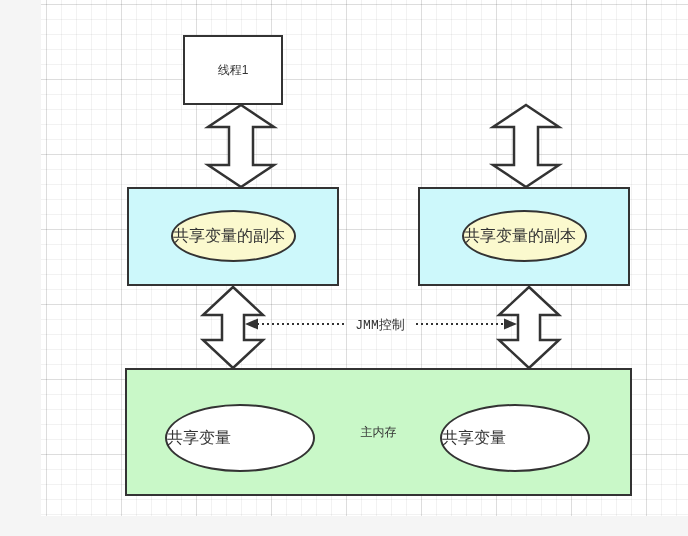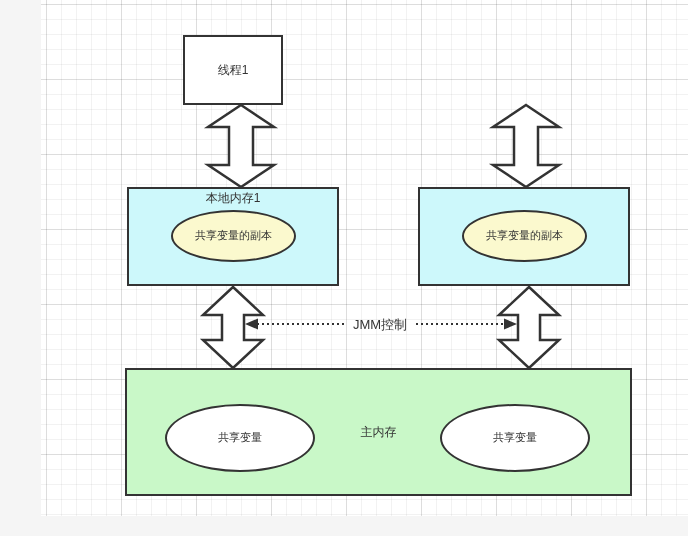--- a/index.html
+++ b/index.html
@@ -75,32 +75,32 @@
     font-size: 12px;
     pointer-events: none;
   }
   .ellipse {
     position: absolute;
     box-sizing: border-box;
     border: 2px solid var(--border, #333333);
     border-radius: 50%;
     display: flex;
     align-items: center;
-    justify-content: center;
-    font-size: 11px;
+    font-size: 16px;
   }
   .yellow-ellipse { background: var(--replica-fill, #fbf9ce); }
   .white-ellipse  { background: var(--shared-var-fill, #ffffff); }
   .jmm-label {
     position: absolute;
     left: 305px; top: 316px;
     width: 68px;
     text-align: center;
     font-size: 13px;
     color: #333333;
+    font-family: Liberation Mono, monospace;
   }
 </style>
 </head>
 <body>
 
 <div class="canvas">
 
   <svg class="overlay" viewBox="0 0 688 536" xmlns="http://www.w3.org/2000/svg">
 
     <polygon class="darrow" points="200,105 233,127 212,127 212,165 233,165 200,187 167,165 188,165 188,127 167,127"></polygon>
@@ -114,21 +114,20 @@
     <polygon class="dotted-head" points="204,324 217,318.5 217,329.5"></polygon>
     <polygon class="dotted-head" points="476,324 463,318.5 463,329.5"></polygon>
   </svg>
 
   <div class="node rect-node" style="left:142px; top:35px; width:100px; height:70px;">
     <span>线程1</span>
   </div>
 
 
   <div class="node cyan-node" style="left:86px; top:187px; width:212px; height:99px;">
-    <div class="node-title-top">本地内存1</div>
     <div class="ellipse yellow-ellipse" style="left:42px; top:21px; width:125px; height:52px;">
       <span>共享变量的副本</span>
     </div>
   </div>
 
   <div class="node cyan-node" style="left:377px; top:187px; width:212px; height:99px;">
     <div class="ellipse yellow-ellipse" style="left:42px; top:21px; width:125px; height:52px;">
       <span>共享变量的副本</span>
     </div>
   </div>

